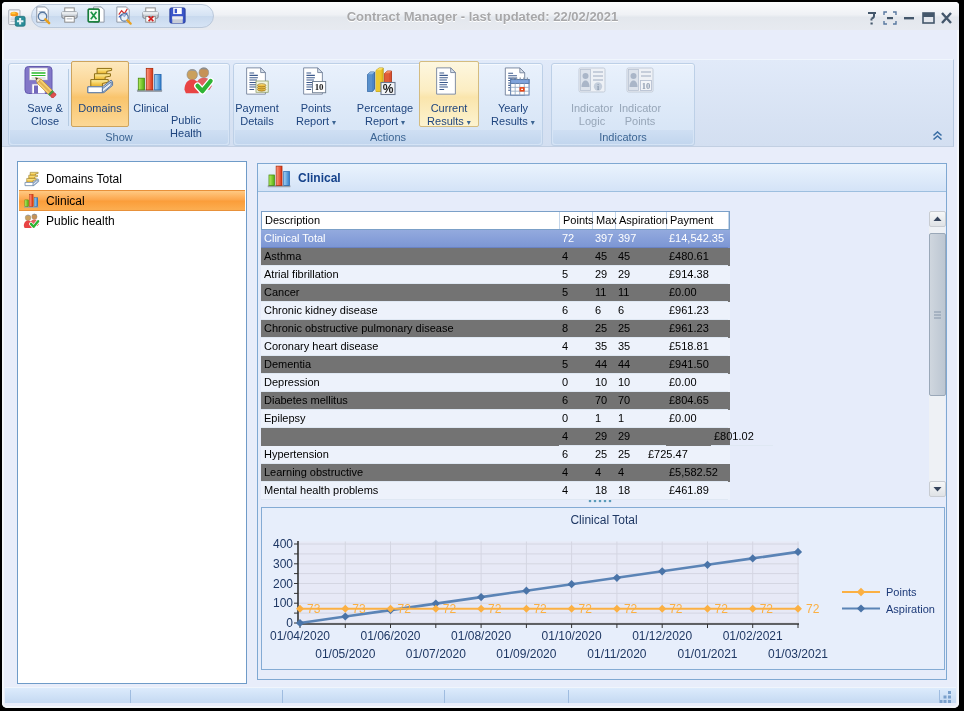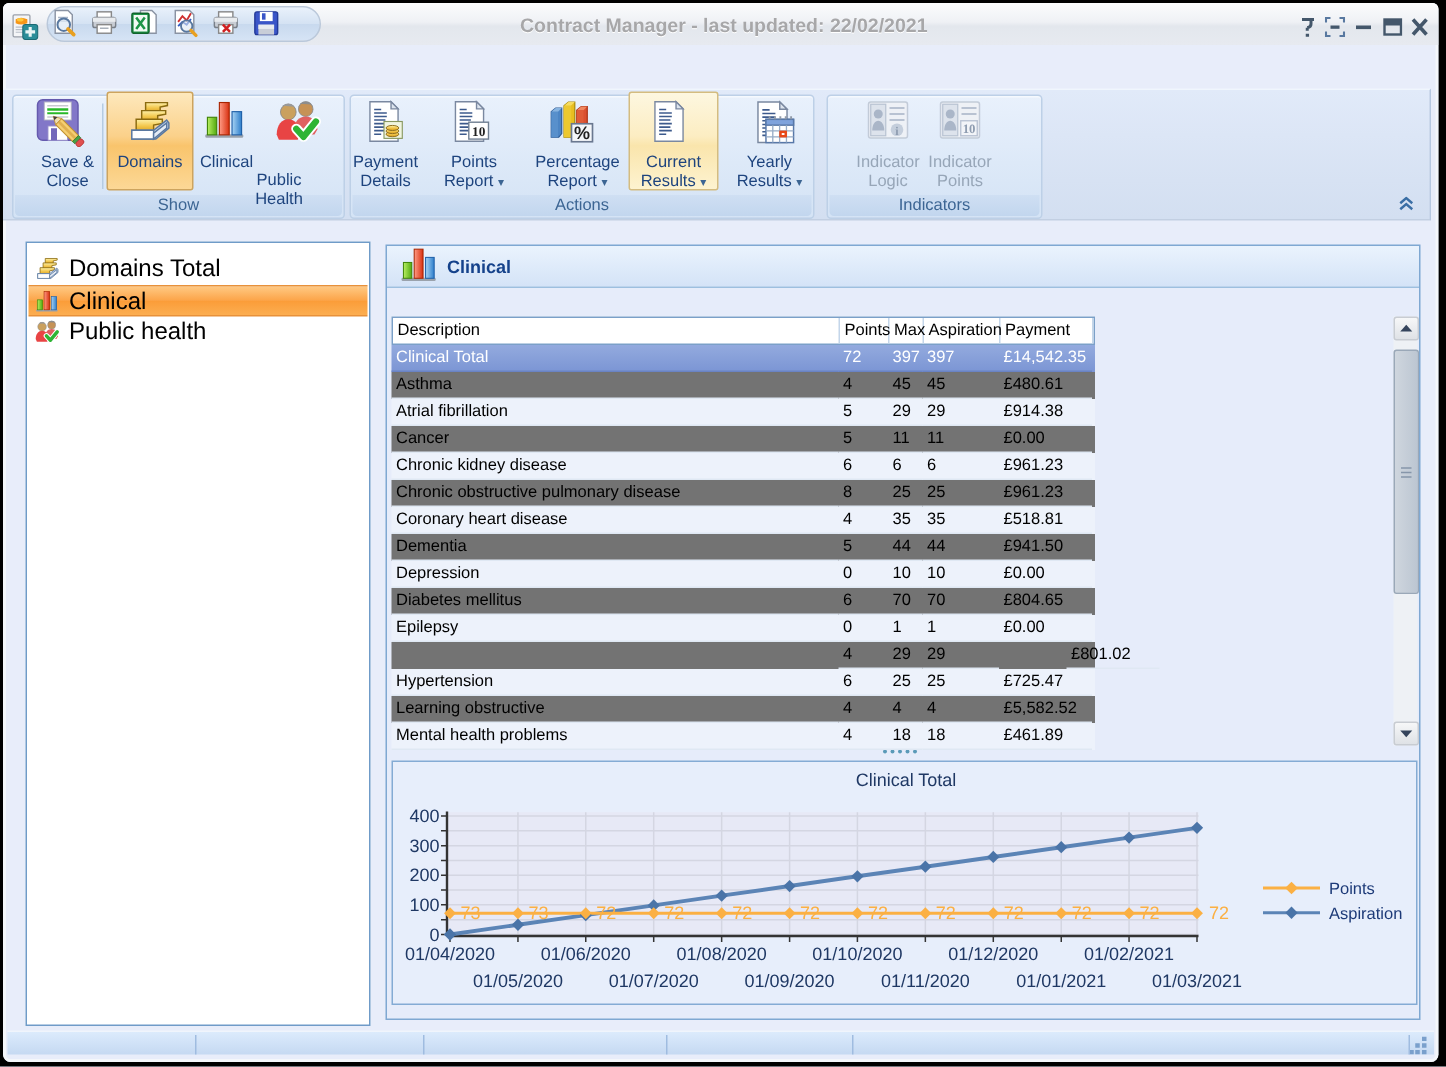--- a/index.html
+++ b/index.html
@@ -39,21 +39,21 @@
   background:linear-gradient(#cfdff3, #c2d6ee); border-radius:0 0 3px 3px;
   font-size:11px; color:#3c6593; text-align:center; line-height:14px; }
 .rbtxt { position:absolute; font-size:11px; color:#1e447e; text-align:center; line-height:13px; }
 .rbtxt.dis { color:#97a6b8; }
 .arr { font-size:8px; color:#3c6593; }
 .selbox { position:absolute; top:1px; height:66px; border:1px solid; border-radius:2px; }
 .ricon { position:absolute; }
 
 #leftpanel { position:absolute; left:15px; top:159px; width:230px; height:523px;
   background:#fff; border:1px solid #6f9bc8; }
-.litem { position:absolute; left:1px; width:226px; height:21px; font-size:16px; color:#000; line-height:21px; }
+.litem { position:absolute; left:1px; width:226px; height:21px; font-size:12px; color:#000; line-height:21px; }
 .litem .txt { position:absolute; left:27px; top:0; }
 .licon { position:absolute; left:4px; top:2px; width:17px; height:17px; }
 #litem-sel { background:linear-gradient(#ffc983, #fca54a 48%, #fb9d39 52%, #fcae51); border-top:1px solid #e8913a; border-bottom:1px solid #e8913a; }
 #rightpanel { position:absolute; left:255px; top:161px; width:690px; height:517px;
   background:#e6ecfa; border:1px solid #7fa8d2; }
 #rphead { position:absolute; left:0; top:0; width:688px; height:28px;
   background:linear-gradient(#eaf3fd, #d4e3f7); border-bottom:1px solid #9dbfdf; }
 #rphead .cap { position:absolute; left:40px; top:7px; font-size:12px; font-weight:bold; color:#15428b; }
 
 #grid { position:absolute; left:3px; top:47px; width:469px; }
@@ -489,21 +489,21 @@
 <div class="c" style="left:298px;width:33px;">4</div>
 <div class="c" style="left:331px;width:23px;">29</div>
 <div class="c" style="left:354px;width:51px;">29</div>
 <div class="c" style="left:405px;width:62px;margin-left:45px;">£801.02</div>
 </div>
 <div class="row b">
 <div class="c" style="left:0px;width:298px;">Hypertension</div>
 <div class="c" style="left:298px;width:33px;">6</div>
 <div class="c" style="left:331px;width:23px;">25</div>
 <div class="c" style="left:354px;width:51px;">25</div>
-<div class="c" style="left:405px;width:62px;">£725.47</div>
+<div class="c" style="left:384px;width:62px;">£725.47</div>
 </div>
 <div class="row g">
 <div class="c" style="left:0px;width:298px;">Learning obstructive</div>
 <div class="c" style="left:298px;width:33px;">4</div>
 <div class="c" style="left:331px;width:23px;">4</div>
 <div class="c" style="left:354px;width:51px;">4</div>
 <div class="c" style="left:405px;width:62px;">£5,582.52</div>
 </div>
 <div class="row b">
 <div class="c" style="left:0px;width:298px;">Mental health problems</div>

